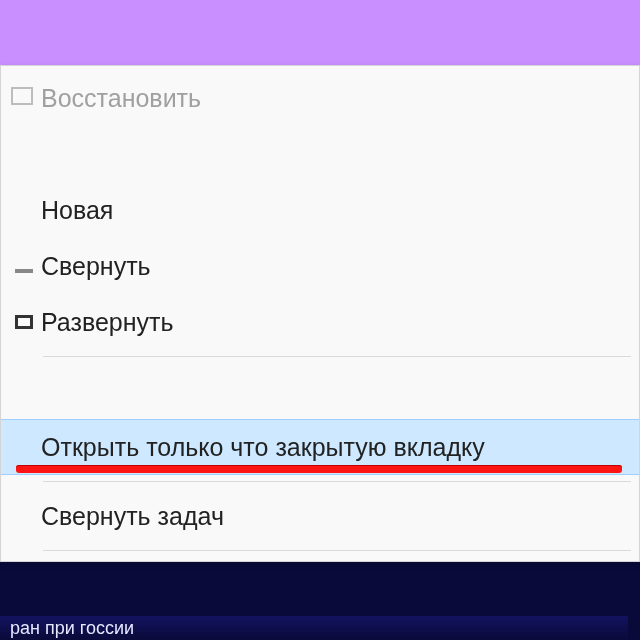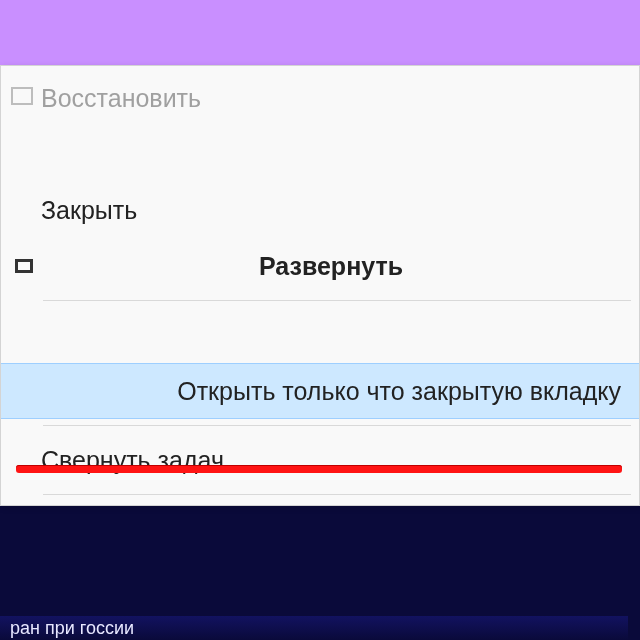--- a/index.html
+++ b/index.html
@@ -22,22 +22,22 @@
   }
   .menu-item {
     display: flex; align-items: center;
     height: 56px;
     padding: 0 18px 0 6px;
     font-size: 25px;
     color: #222;
     cursor: default;
   }
   .menu-item.disabled { color: #a0a0a0; }
-  .menu-item.bold .label { font-weight: 700; text-align: center; }
-  .menu-item.highlight { background: #cde8ff; border-top: 1px solid #9ecfff; border-bottom: 1px solid #9ecfff; text-align: right; }
+  .menu-item.bold .label { font-weight: 400; }
+  .menu-item.highlight { background: #cde8ff; border-top: 1px solid #9ecfff; border-bottom: 1px solid #9ecfff; }
   .icon-slot {
     width: 34px; height: 56px; display: flex; align-items: center; justify-content: center;
     flex: 0 0 34px;
   }
   .label { flex: 1 1 auto; white-space: nowrap; overflow: hidden; text-overflow: clip; }
   .sep {
     height: 1px; margin: 6px 8px 6px 42px; background: #d9d9d9;
   }
   .red-underline {
     position: absolute; left: 16px; top: 465px; width: 606px; height: 8px;
@@ -74,23 +74,29 @@
         </span>
       <span class="label">Восстановить</span>
     </div>
 
     <div class="menu-item">
       <span class="icon-slot"></span>
     </div>
 
     <div class="menu-item">
       <span class="icon-slot"></span>
-      <span class="label">Закрыть</span>
+      <span class="label">Новая</span>
     </div>
 
+    <div class="menu-item">
+      <span class="icon-slot">
+          <span class="ic-min"></span>
+        </span>
+      <span class="label">Свернуть</span>
+    </div>
 
     <div class="menu-item bold">
       <span class="icon-slot">
           <span class="ic-max"></span>
         </span>
       <span class="label">Развернуть</span>
     </div>
 
     <div class="sep"></div>
 

